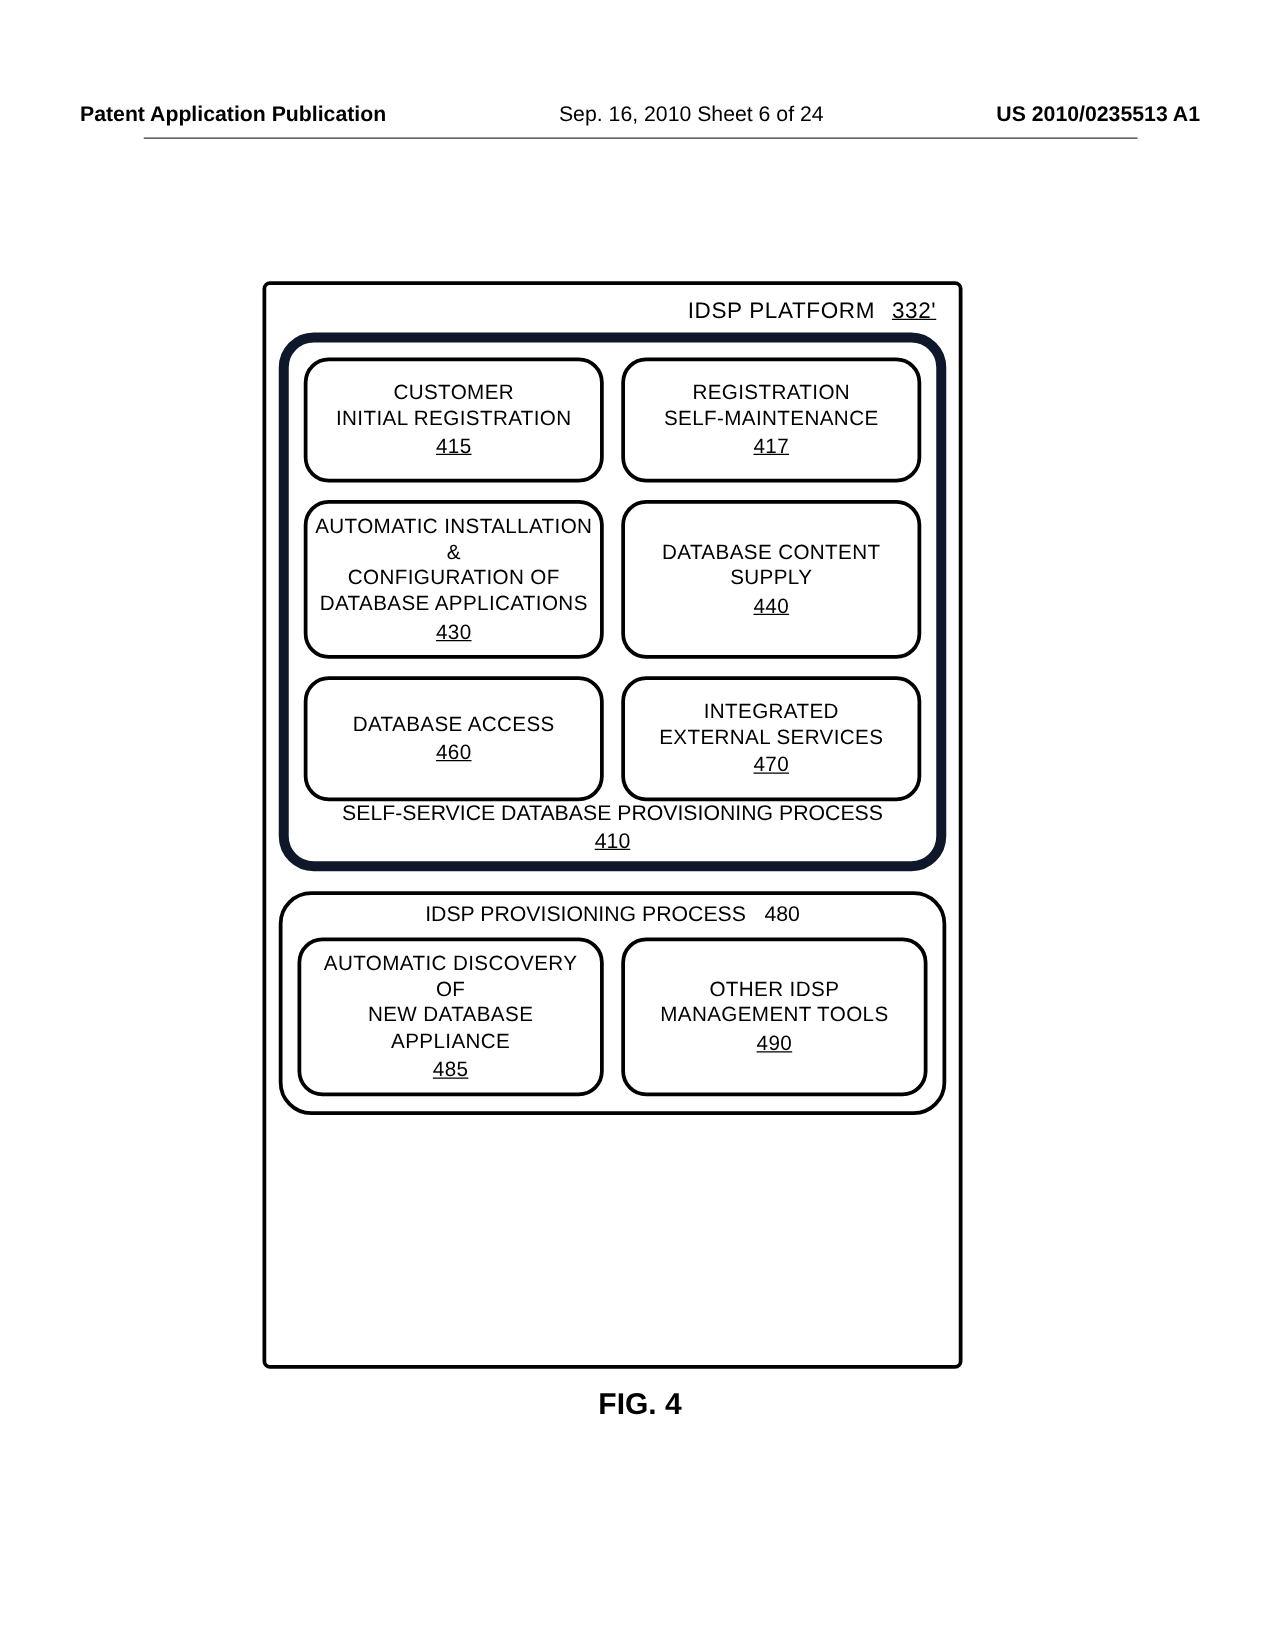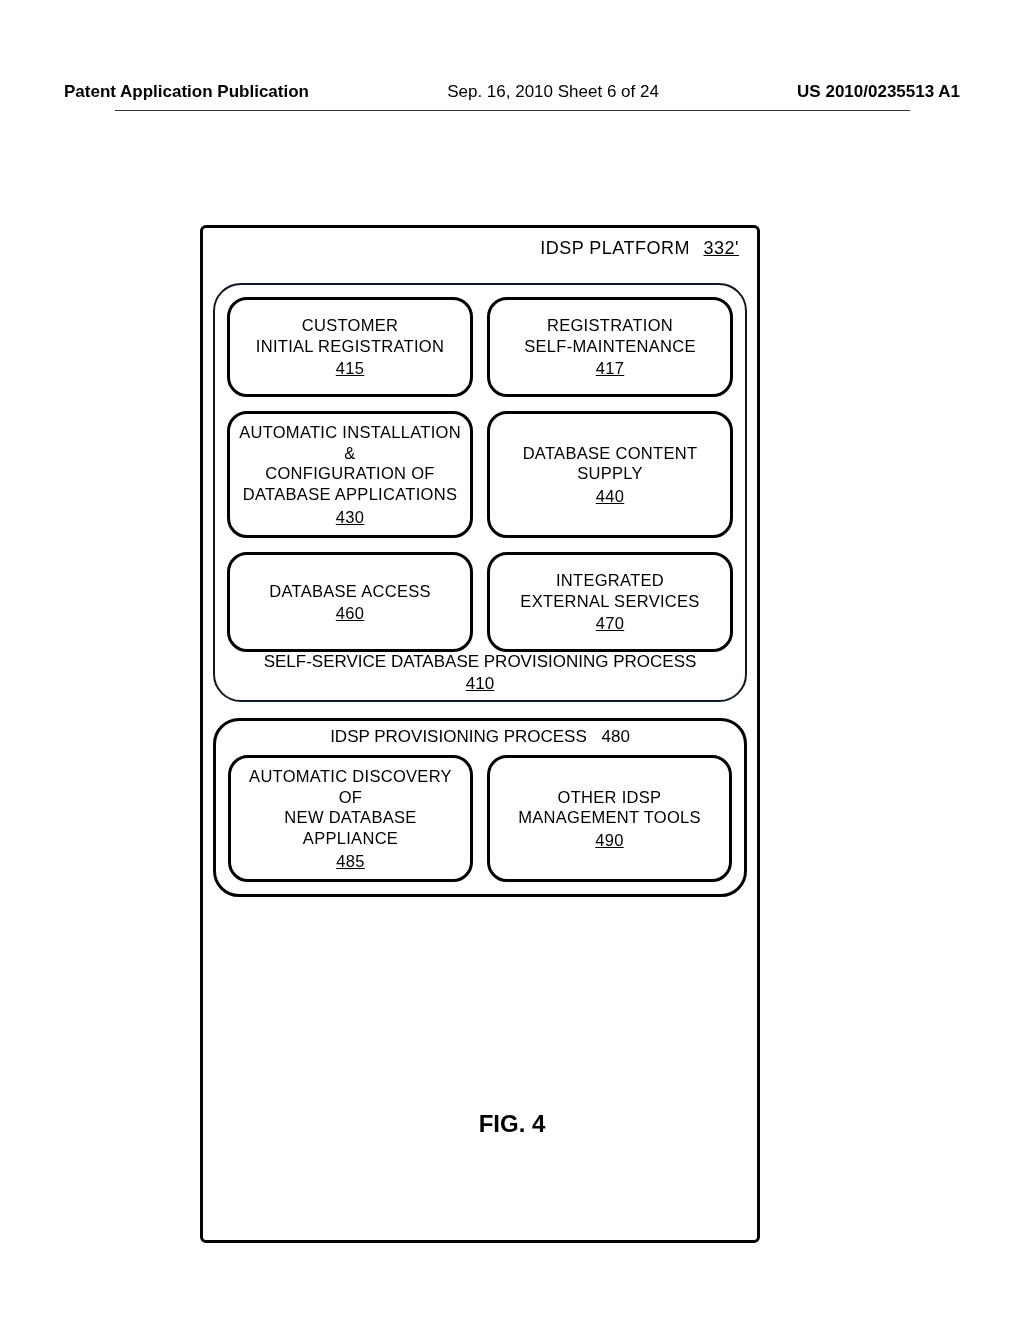--- a/index.html
+++ b/index.html
@@ -21,41 +21,41 @@
     justify-content: space-between;
     font-size: 17px;
   }
   .header .pub { font-weight: bold; }
   .header .date {}
   .header .app { font-weight: bold; }
   .hr { position:absolute; left:115px; top:110px; width:795px; border-top:1px solid #333; }
 
   .platform {
     position: absolute;
-    left: 200px;
+    left: 210px;
     top: 225px;
     width: 560px;
-    height: 1018px;
+    height: 870px;
     border: 3px solid #000;
     border-radius: 6px;
     padding: 8px 10px 10px 10px;
   }
   .platform-title {
     text-align: right;
     font-size: 18px;
     letter-spacing: 0.5px;
     padding: 2px 8px 6px 0;
   }
   .platform-title .ref { text-decoration: underline; margin-left: 8px; }
 
   .outer-group {
     position: relative;
-    border: 2px solid #0f172a;
+    border: 8px solid #0f172a;
     border-radius: 28px;
-    margin-top: 18px;
+    margin-top: 1px;
     padding: 12px 12px 48px 12px;
   }
   .grid {
     display: grid;
     grid-template-columns: 1fr 1fr;
     gap: 14px 14px;
   }
   .cell {
     border: 3px solid #000;
     border-radius: 20px;

